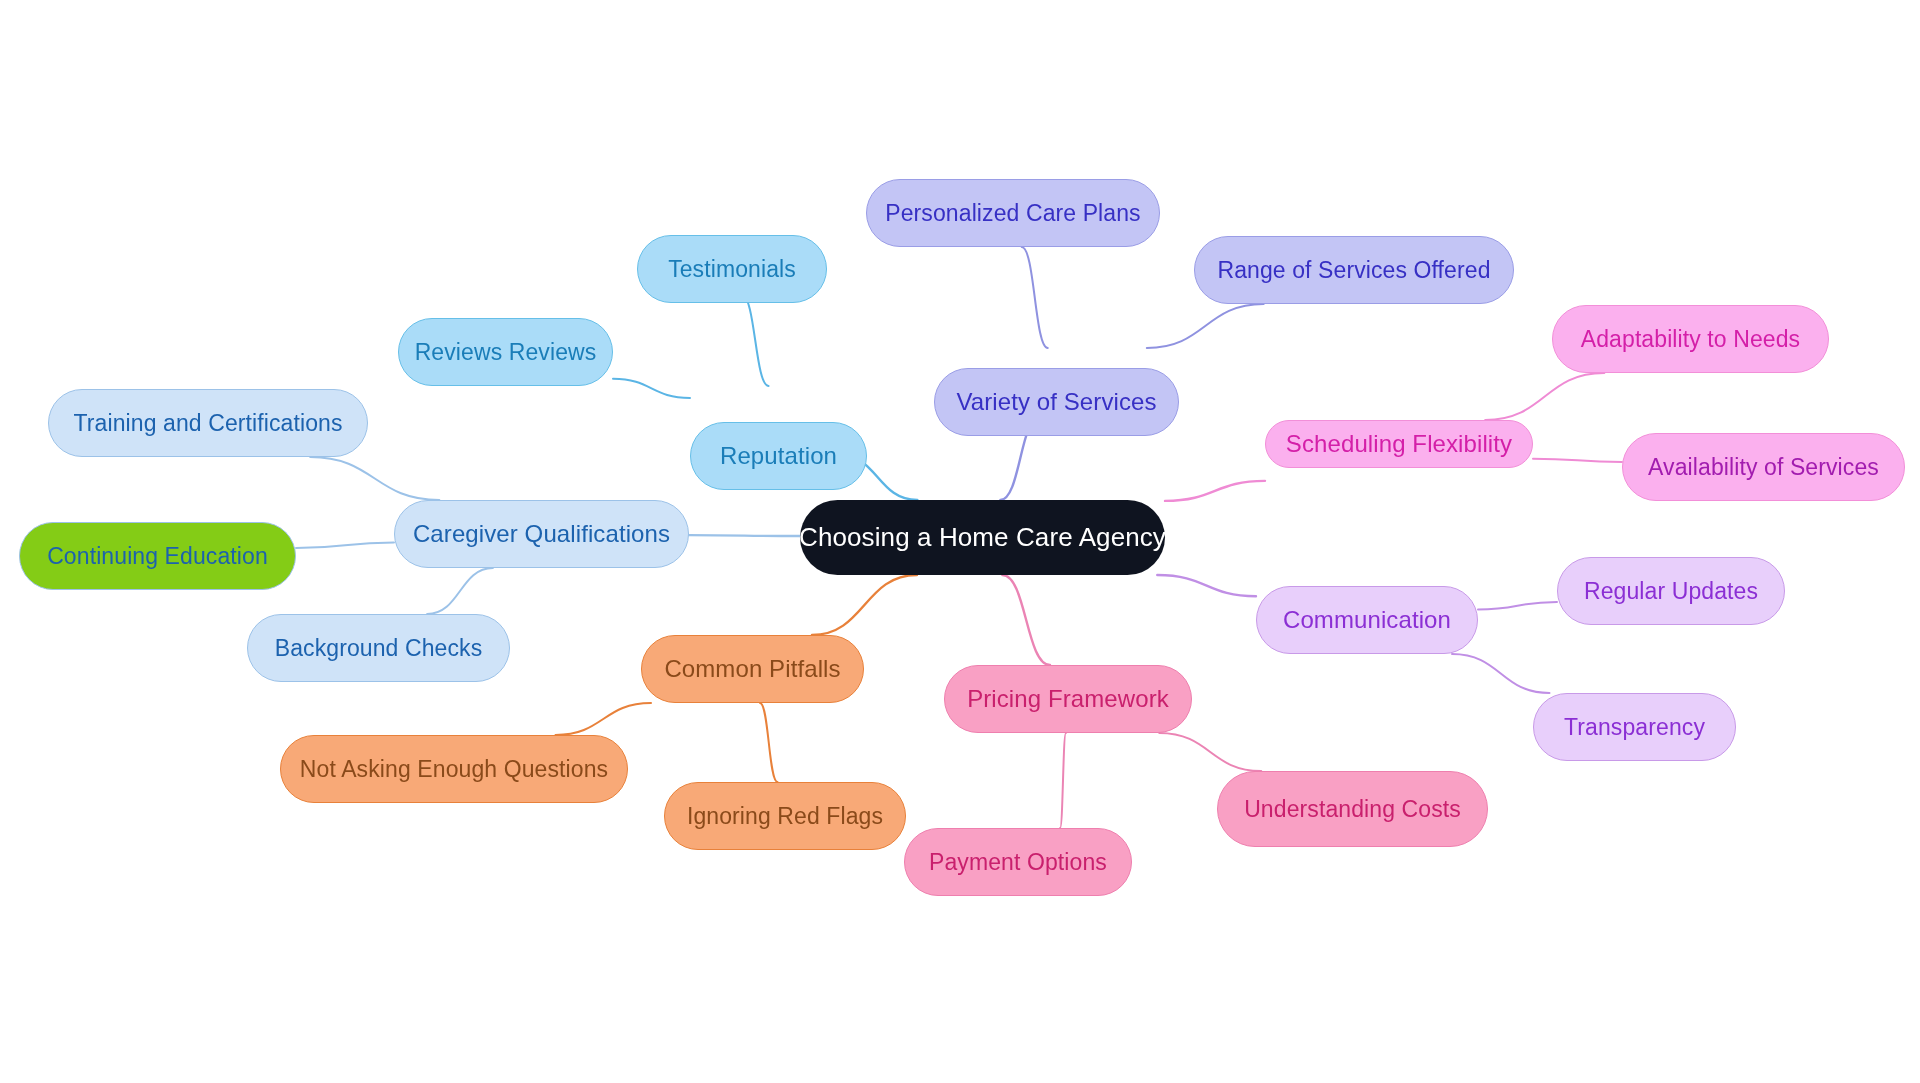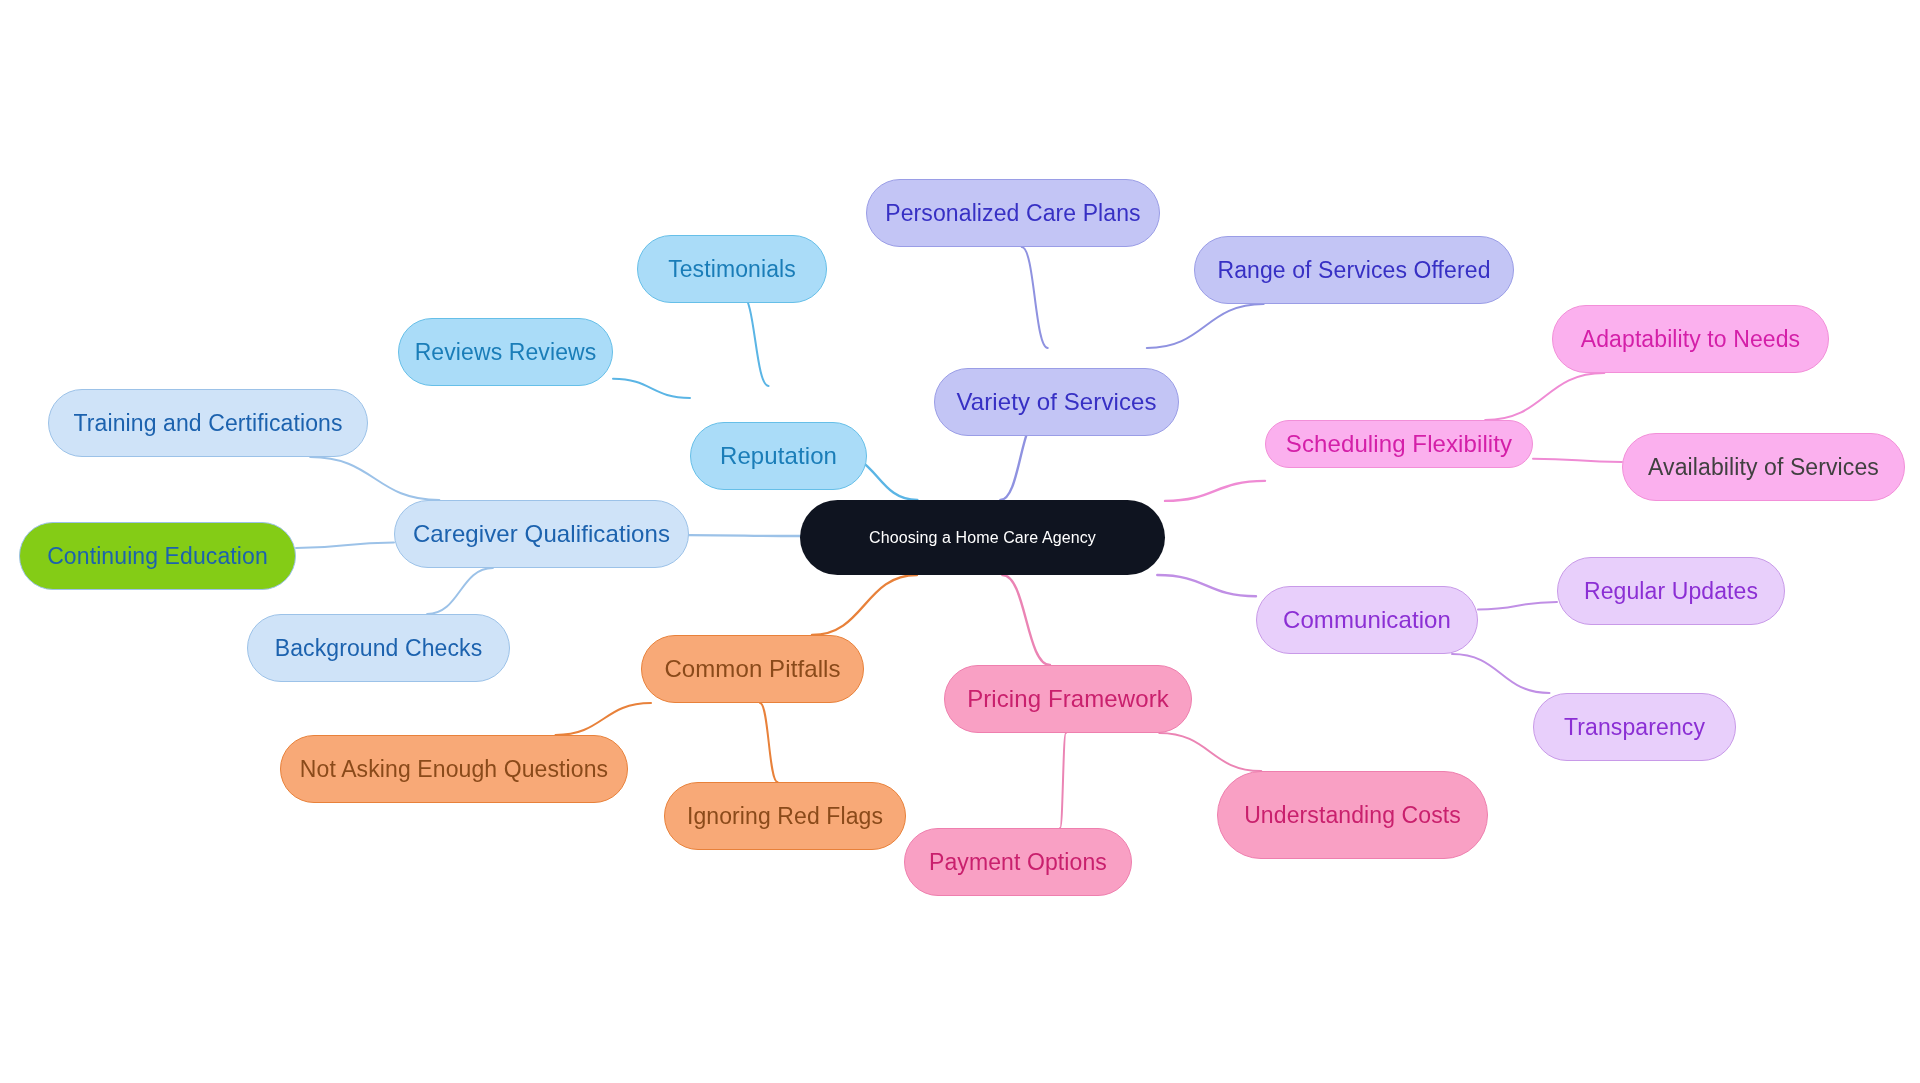--- a/index.html
+++ b/index.html
@@ -34,21 +34,21 @@
     border-width: 1.5px;
     border-radius: 999px;
     white-space: nowrap;
     letter-spacing: 0.1px;
     z-index: 2;
   }
   .node.root {
     border-width: 0;
     color: #ffffff;
     background: #0f1420;
-    font-size: 16px;
+    font-size: 26px;
     border-radius: 44px;
   }
   .node.lvl1 { font-size: 24px; }
   .node.lvl2 { font-size: 23px; }
 </style>
 </head>
 <body>
 
 <div id="canvas">
   <svg id="edges" viewBox="0 0 1920 1083" xmlns="http://www.w3.org/2000/svg">
@@ -81,23 +81,23 @@
     <div class="node lvl2" style="left: 19px; top: 522px; width: 277px; height: 68px; background: #84cc16; border-color: rgb(156, 194, 232); color: rgb(28, 98, 174);">Continuing Education</div>
     <div class="node lvl2" style="left: 247px; top: 614px; width: 263px; height: 68px; background: rgb(207, 227, 248); border-color: rgb(156, 194, 232); color: rgb(28, 98, 174);">Background Checks</div>
     <div class="node lvl1" style="left: 690px; top: 386px; width: 177px; height: 68px; background: rgb(170, 220, 248); border-color: rgb(102, 191, 232); color: rgb(26, 125, 184); margin-top: 36px;">Reputation</div>
     <div class="node lvl2" style="left: 398px; top: 318px; width: 215px; height: 68px; background: rgb(170, 220, 248); border-color: rgb(102, 191, 232); color: rgb(26, 125, 184);">Reviews Reviews</div>
     <div class="node lvl2" style="left: 637px; top: 227px; width: 190px; height: 68px; background: rgb(170, 220, 248); border-color: rgb(102, 191, 232); color: rgb(26, 125, 184); margin-top: 8px;">Testimonials</div>
     <div class="node lvl1" style="left: 934px; top: 368px; width: 245px; height: 68px; background: rgb(195, 197, 245); border-color: rgb(154, 157, 230); color: rgb(55, 48, 196);">Variety of Services</div>
     <div class="node lvl2" style="left: 866px; top: 179px; width: 294px; height: 68px; background: rgb(195, 197, 245); border-color: rgb(154, 157, 230); color: rgb(55, 48, 196);">Personalized Care Plans</div>
     <div class="node lvl2" style="left: 1194px; top: 236px; width: 320px; height: 68px; background: rgb(195, 197, 245); border-color: rgb(154, 157, 230); color: rgb(55, 48, 196);">Range of Services Offered</div>
     <div class="node lvl1" style="left: 1265px; top: 420px; width: 268px; height: 48px; background: rgb(251, 176, 238); border-color: rgb(242, 143, 216); color: rgb(212, 31, 168);">Scheduling Flexibility</div>
     <div class="node lvl2" style="left: 1552px; top: 305px; width: 277px; height: 68px; background: rgb(251, 176, 238); border-color: rgb(242, 143, 216); color: rgb(212, 31, 168);">Adaptability to Needs</div>
-    <div class="node lvl2" style="left: 1622px; top: 433px; width: 283px; height: 68px; background: rgb(251, 176, 238); border-color: rgb(242, 143, 216); color: #404040;">Availability of Services</div>
+    <div class="node lvl2" style="left: 1622px; top: 433px; width: 283px; height: 68px; background: rgb(251, 176, 238); border-color: rgb(242, 143, 216); color: #a21caf;">Availability of Services</div>
     <div class="node lvl1" style="left: 1256px; top: 586px; width: 222px; height: 68px; background: rgb(232, 207, 251); border-color: rgb(200, 154, 232); color: rgb(139, 47, 212);">Communication</div>
     <div class="node lvl2" style="left: 1557px; top: 557px; width: 228px; height: 68px; background: rgb(232, 207, 251); border-color: rgb(200, 154, 232); color: rgb(139, 47, 212);">Regular Updates</div>
     <div class="node lvl2" style="left: 1533px; top: 693px; width: 203px; height: 68px; background: rgb(232, 207, 251); border-color: rgb(200, 154, 232); color: rgb(139, 47, 212);">Transparency</div>
     <div class="node lvl1" style="left: 944px; top: 665px; width: 248px; height: 68px; background: rgb(249, 160, 196); border-color: rgb(238, 127, 174); color: rgb(201, 32, 109);">Pricing Framework</div>
-    <div class="node lvl2" style="left: 1217px; top: 771px; width: 271px; height: 88px; background: rgb(249, 160, 196); border-color: rgb(238, 127, 174); color: rgb(201, 32, 109);">Understanding Costs</div>
+    <div class="node lvl2" style="left: 1217px; top: 771px; width: 271px; height: 76px; background: rgb(249, 160, 196); border-color: rgb(238, 127, 174); color: rgb(201, 32, 109);">Understanding Costs</div>
     <div class="node lvl2" style="left: 904px; top: 828px; width: 228px; height: 68px; background: rgb(249, 160, 196); border-color: rgb(238, 127, 174); color: rgb(201, 32, 109);">Payment Options</div>
     <div class="node lvl1" style="left: 641px; top: 635px; width: 223px; height: 68px; background: rgb(248, 169, 119); border-color: rgb(232, 129, 58); color: rgb(138, 74, 26);">Common Pitfalls</div>
     <div class="node lvl2" style="left: 280px; top: 735px; width: 348px; height: 68px; background: rgb(248, 169, 119); border-color: rgb(232, 129, 58); color: rgb(138, 74, 26);">Not Asking Enough Questions</div>
     <div class="node lvl2" style="left: 664px; top: 782px; width: 242px; height: 68px; background: rgb(248, 169, 119); border-color: rgb(232, 129, 58); color: rgb(138, 74, 26);">Ignoring Red Flags</div>
   </div>
 
 </body></html>

